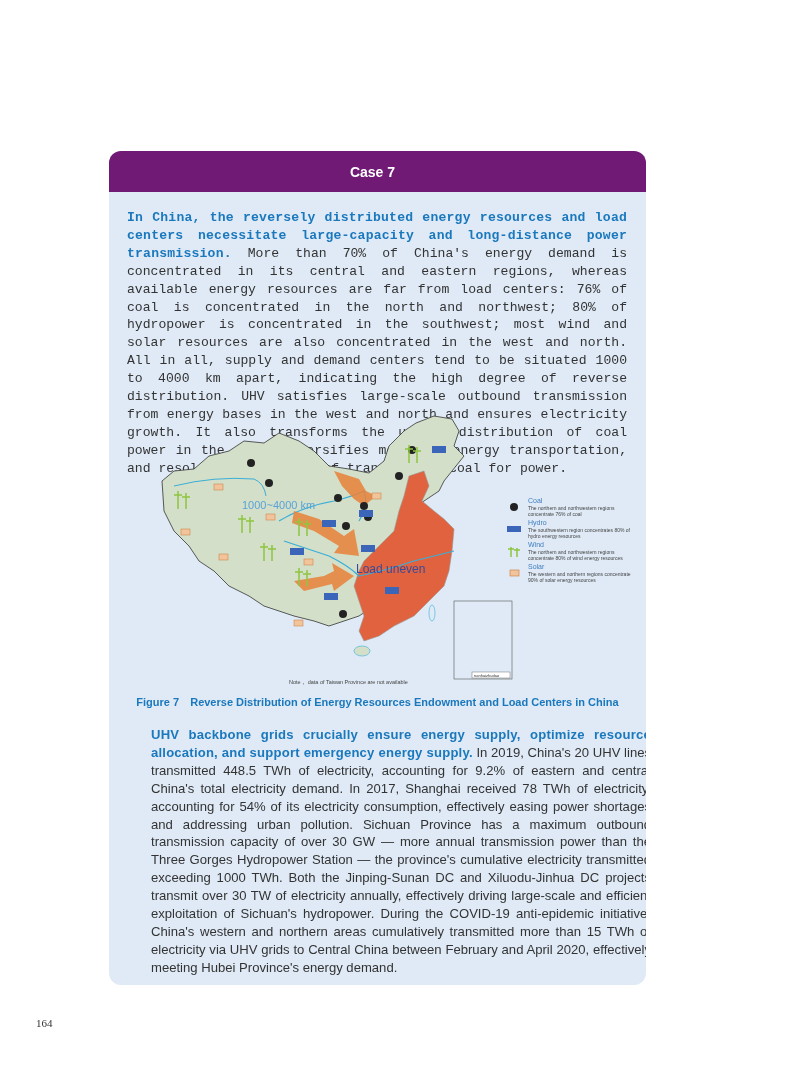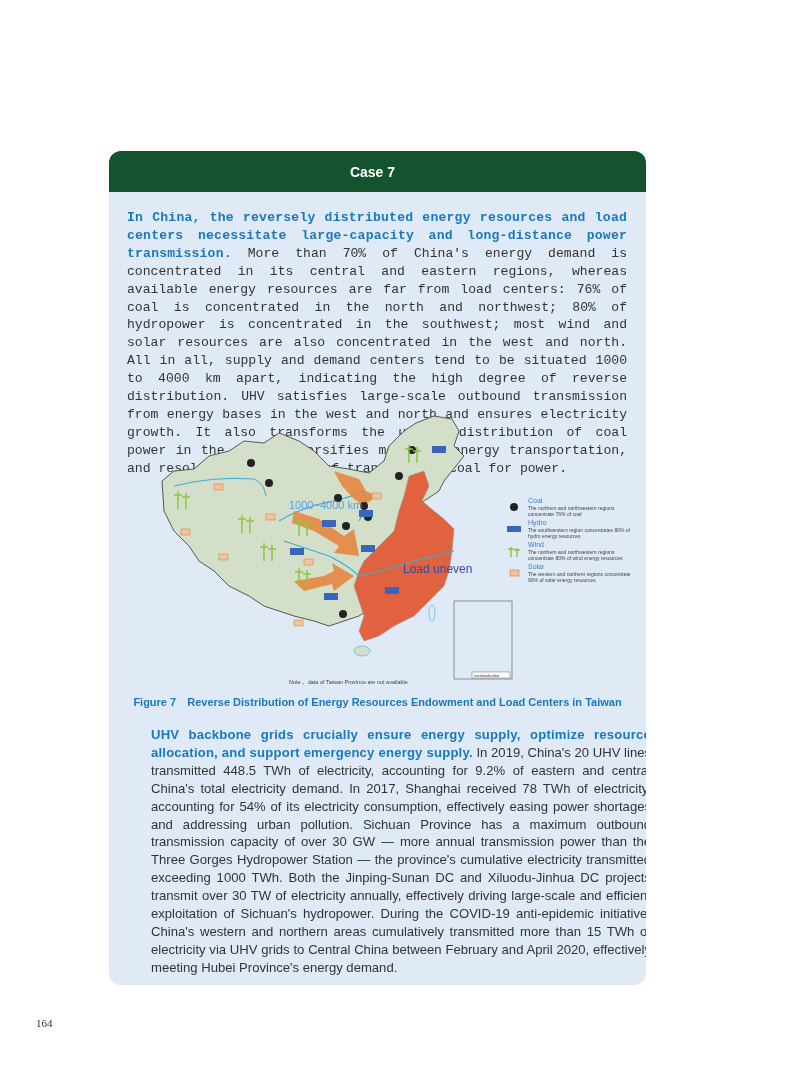--- a/index.html
+++ b/index.html
@@ -6,21 +6,21 @@
   body {
     width: 793px; height: 1077px; background: #ffffff; position: relative;
     font-family: "Liberation Sans", sans-serif; color: #333;
     overflow: hidden;
   }
   .case-box {
     position: absolute; left: 109px; top: 151px; width: 537px; height: 834px;
     background: #dfeaf6; border-radius: 12px; overflow: hidden;
   }
   .case-header {
-    height: 41px; background: #14532d; display: flex; align-items: center; justify-content: center;
+    height: 41px; background: #701a75; display: flex; align-items: center; justify-content: center;
     color: #fff; font-weight: bold; font-size: 14px; letter-spacing: 0;
   }
   .case-header .num { margin-right: 10px; }
   .para {
     position: absolute; left: 18px; width: 500px; font-size: 13.1px; line-height: 17.9px;
     text-align: justify; color: #333;
   }
   .para .lead { color: #1a78bd; font-weight: bold; letter-spacing: 0.2px; }
   #p1 { top: 58px; font-family: Liberation Mono, monospace; }
   #p2 { top: 575px; margin-left: 24px; }
@@ -30,21 +30,21 @@
     font-size: 11px; font-weight: bold; color: #1a78bd;
   }
   .caption .fig { margin-right: 8px; }
   .legend { position: absolute; left: 350px; top: 86px; width: 130px; }
   .legend-item { position: relative; padding-left: 24px; margin-bottom: 2px; }
   .legend-item .lg-title { font-size: 7px; color: #3f7dc0; line-height: 8px; }
   .legend-item .lg-desc { font-size: 5px; color: #444; line-height: 6px; }
   .legend-item .lg-icon { position: absolute; left: 2px; top: 4px; width: 16px; height: 12px; }
   .page-number { position: absolute; left: 36px; top: 1017px; font-size: 11px; color: #333; font-family: Liberation Serif, serif; }
   .note { position: absolute; left: 135px; top: 268px; font-size: 5.5px; color: #444; }
-  .map-label { position: absolute; font-size: 11px; margin-left: 47px; }
+  .map-label { position: absolute; font-size: 11px; }
 </style>
 </head>
 <body>
 
 <div class="case-box">
   <div class="case-header">
     <span class="num">Case 7</span>
   </div>
 
   <div class="para" id="p1">
@@ -146,21 +146,21 @@
             <rect x="4" y="3" width="9" height="6" fill="#f2c49b" stroke="#c87a3a" stroke-width="0.6"></rect>
           </svg>
         <div class="lg-title">Solar</div>
         <div class="lg-desc">The western and northern regions concentrate 90% of solar energy resources</div>
       </div>
     </div>
   </div>
 
   <div class="caption">
     <span class="fig">Figure 7</span>
-    <span>Reverse Distribution of Energy Resources Endowment and Load Centers in Taiwan</span>
+    <span>Reverse Distribution of Energy Resources Endowment and Load Centers in China</span>
   </div>
 
   <div class="para" id="p2">
     <span class="lead">UHV backbone grids crucially ensure energy supply, optimize resource allocation, and support emergency energy supply.</span><span> In 2019, China's 20 UHV lines transmitted 448.5 TWh of electricity, accounting for 9.2% of eastern and central China's total electricity demand. In 2017, Shanghai received 78 TWh of electricity, accounting for 54% of its electricity consumption, effectively easing power shortages and addressing urban pollution. Sichuan Province has a maximum outbound transmission capacity of over 30 GW — more annual transmission power than the Three Gorges Hydropower Station — the province's cumulative electricity transmitted exceeding 1000 TWh. Both the Jinping-Sunan DC and Xiluodu-Jinhua DC projects transmit over 30 TW of electricity annually, effectively driving large-scale and efficient exploitation of Sichuan's hydropower. During the COVID-19 anti-epidemic initiative, China's western and northern areas cumulatively transmitted more than 15 TWh of electricity via UHV grids to Central China between February and April 2020, effectively meeting Hubei Province's energy demand.</span>
   </div>
 </div>
 
 <div class="page-number">164</div>
 
 </body></html>

